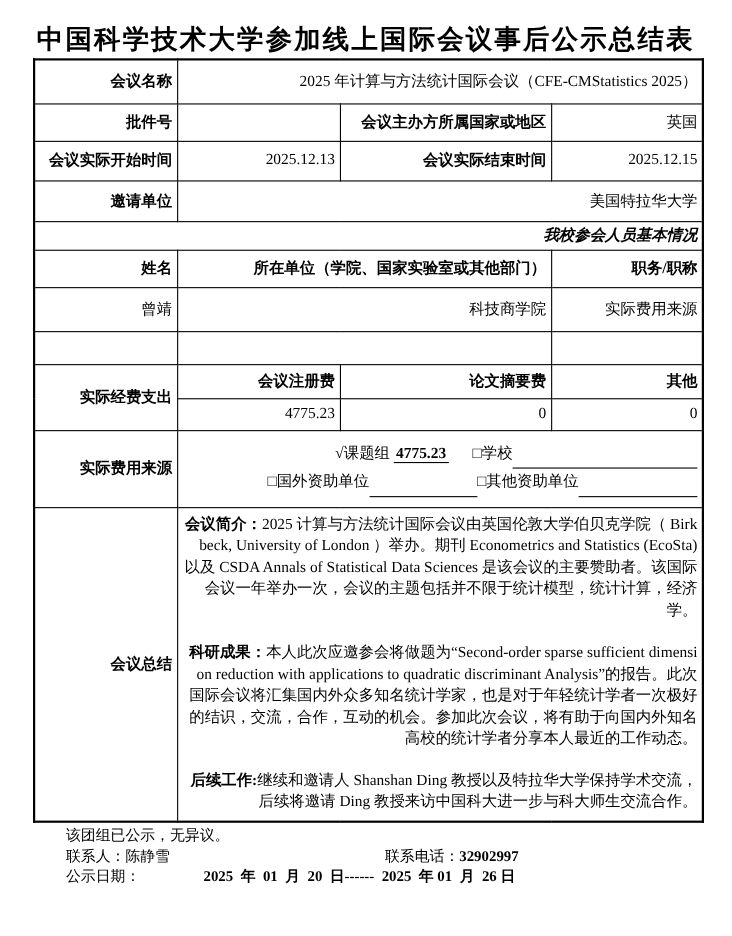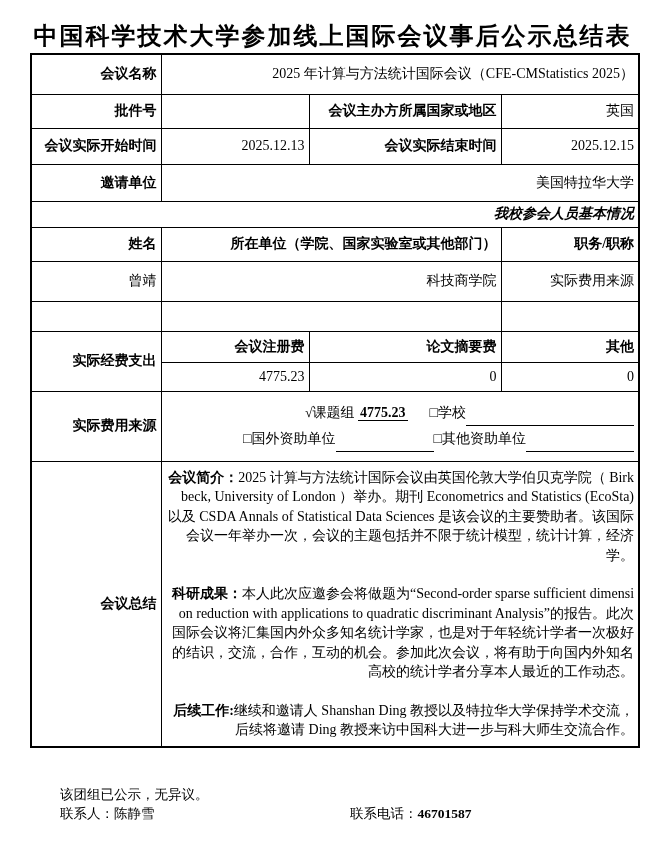--- a/index.html
+++ b/index.html
@@ -47,21 +47,21 @@
   .gap1 { display:inline-block; width:22px; }
 
   td.summary-cell {
     text-align:justify; vertical-align:top; padding:6px 9px;
     line-height:19.5px; font-size:14px;
   }
   td.summary-cell p { margin:0 0 19px 0; }
   td.summary-cell p:last-child { margin-bottom:0; }
   .ptitle { font-weight:bold; }
 
-  .footer { position:absolute; left:0; top:751px; width:665px; font-size:13.5px; line-height:18.5px;margin-top:35px; }
+  .footer { position:absolute; left:0; top:751px; width:665px; font-size:13.5px; line-height:18.5px; }
   .fline { position:relative; margin-left:60px; height:18.5px; white-space:pre; }
   .fcol2 { position:absolute; left:290px; top:0; }
   .bold-num { font-weight:bold; }
   .date-val { position:absolute; left:125px; top:0; font-weight:bold; white-space:pre; }
   .sign-line { margin-left:350px; }
 </style>
 </head>
 <body>
 
 <div class="page">
@@ -155,17 +155,19 @@
         </p>
         <p><span class="ptitle">后续工作:</span><span>继续和邀请人 Shanshan Ding 教授以及特拉华大学保持学术交流，后续将邀请 Ding 教授来访中国科大进一步与科大师生交流合作。</span>
         </p>
       </td>
     </tr>
   </tbody>
     </table>
 
   <div class="footer">
     <div class="fline">该团组已公示，无异议。</div>
-    <div class="fline"><span>联系人：</span><span>陈静雪</span><span class="fcol2"><span>联系电话：</span><span class="bold-num">46701587</span></span>
+    <div class="fline"><span>联系人：</span><span>陈静雪</span><span class="fcol2"><span>联系电话：</span><span class="bold-num">32902997</span></span>
+    </div>
+    <div class="fline"><span>公示日期：</span><span class="date-val">2025  年  01  月  20  日------  2025  年 01  月  26 日</span>
     </div>
   </div>
 
 </div>
 
 </body></html>

